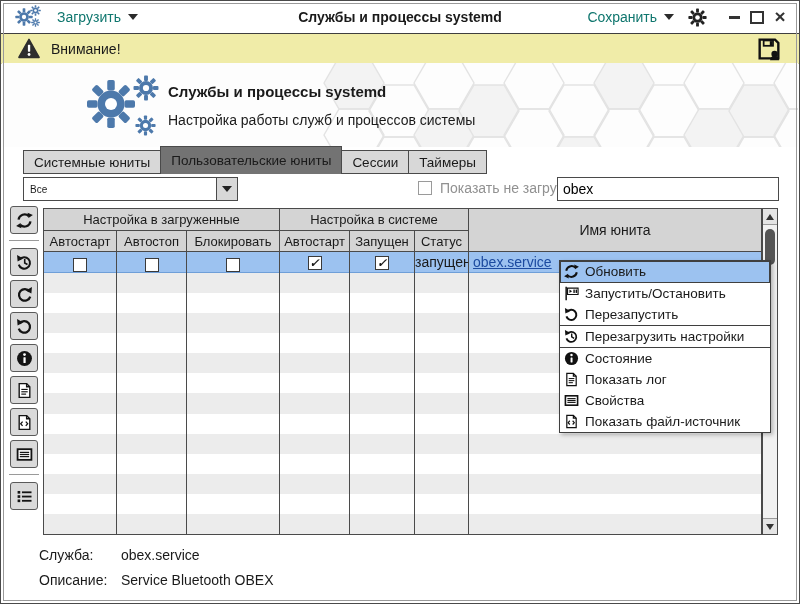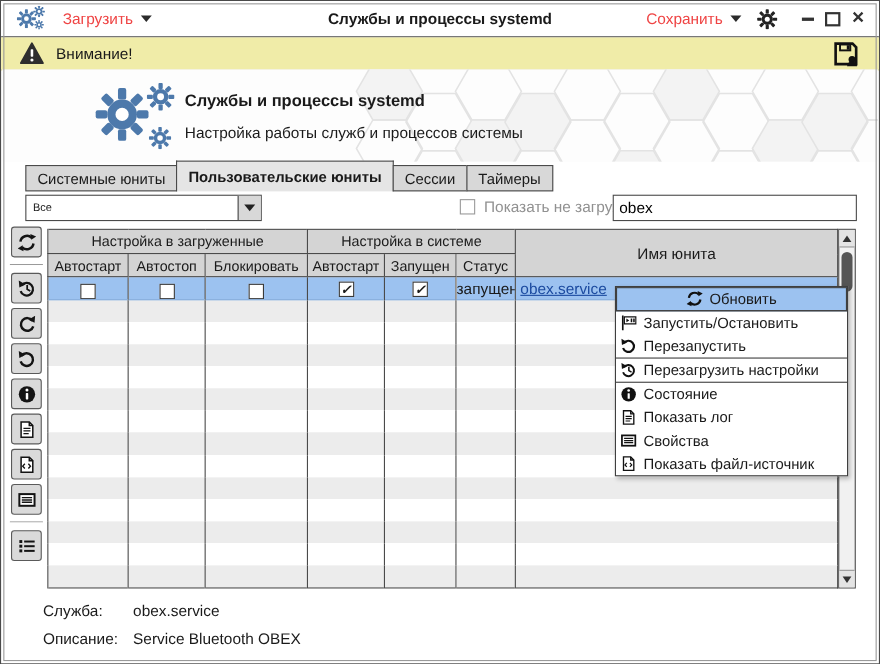--- a/index.html
+++ b/index.html
@@ -8,21 +8,21 @@
   .inner-frame{position:absolute;left:2px;right:2px;top:2px;bottom:2px;border:1px solid #9a9a9a;pointer-events:none;z-index:50;}
   .hidden-defs{position:absolute;width:0;height:0;overflow:hidden;}
 
   
   .titlebar{position:absolute;left:0;right:0;top:0;height:32px;background:#fff;border-bottom:1px solid #3f3f3f;display:flex;align-items:center;}
   .tb-left{display:flex;align-items:center;gap:14px;padding-left:14px;}
   .appicon{position:relative;width:28px;height:24px;color:#4d79ab;}
   .appicon .g1{position:absolute;left:0;top:3px;width:18px;height:18px;}
   .appicon .g2{position:absolute;left:15px;top:0;width:11px;height:11px;}
   .appicon .g3{position:absolute;left:16px;top:13px;width:9px;height:9px;}
-  .menu-btn{display:flex;align-items:center;gap:7px;background:none;border:none;font:14px "Liberation Sans",sans-serif;color:#ef4444;cursor:pointer;padding:0;}
+  .menu-btn{display:flex;align-items:center;gap:7px;background:none;border:none;font:14px "Liberation Sans",sans-serif;color:#0f766e;cursor:pointer;padding:0;}
   .caret{width:0;height:0;border-left:5px solid transparent;border-right:5px solid transparent;border-top:6px solid #2b2b2b;display:inline-block;}
   .tb-title{position:absolute;left:50%;transform:translateX(-50%);font-size:14px;font-weight:700;white-space:nowrap;}
   .tb-right{position:absolute;right:12px;display:flex;align-items:center;gap:14px;}
   .gear-sm{width:19px;height:19px;color:#222;cursor:pointer;display:block;}
   .winbtns{display:flex;align-items:center;gap:9px;margin-left:6px;}
   .wb{width:14px;height:14px;display:inline-flex;align-items:center;justify-content:center;cursor:pointer;}
   .wb-min{width:11px;height:3px;background:#333;display:block;}
   .wb-max{width:10px;height:9px;border:2px solid #333;display:block;}
   .wb-close{font-size:19px;font-weight:700;color:#333;line-height:14px;}
   .wb-close::before{content:"×";}
@@ -39,21 +39,21 @@
   .logo{position:absolute;left:84px;top:12px;width:76px;height:66px;color:#4d79ab;}
   .logo .g1{position:absolute;left:0;top:4px;width:50px;height:50px;}
   .logo .g2{position:absolute;left:47px;top:0;width:26px;height:26px;}
   .logo .g3{position:absolute;left:49px;top:40px;width:21px;height:21px;}
   .hero-title{position:absolute;left:166px;top:20px;font-size:15px;font-weight:700;}
   .hero-sub{position:absolute;left:166px;top:49px;font-size:14px;}
 
   
   .tabs{position:absolute;left:22px;top:145px;height:28px;display:flex;align-items:flex-end;z-index:2;}
   .tab{box-sizing:border-box;height:24px;background:#d8d8d8;border:1px solid #4a4a4a;padding:0 10px;display:flex;align-items:center;font-size:13.5px;cursor:pointer;margin-right:-1px;}
-  .tab.active{height:28px;background:#e5e5e5;border-bottom:none;font-weight:700;}
+  .tab.active{height:28px;background:#737373;border-bottom:none;font-weight:400;}
   
   .filterrow{position:absolute;left:0;right:0;top:174px;height:28px;}
   .combo{position:absolute;left:22px;top:2px;width:215px;height:24px;border:1px solid #4a4a4a;background:#fff;box-sizing:border-box;display:flex;align-items:center;cursor:pointer;}
   .combo-val{flex:1;padding-left:6px;font-size:10px;}
   .combo-btn{width:20px;height:100%;background:#d8d8d8;border-left:1px solid #4a4a4a;display:flex;align-items:center;justify-content:center;}
   .combo-btn i{width:0;height:0;border-left:5px solid transparent;border-right:5px solid transparent;border-top:6px solid #222;}
   .cbgroup{position:absolute;top:5px;display:flex;align-items:center;gap:8px;font-size:14px;cursor:pointer;}
   .cb-box{width:14px;height:14px;border:1px solid #3a3a3a;background:#fff;box-sizing:border-box;display:inline-flex;align-items:center;justify-content:center;font-size:12px;font-weight:700;line-height:1;}
   .cb1{left:247px;}
   .cb2{left:417px;color:#919191;cursor:default;}
@@ -82,21 +82,21 @@
   .vs-up{top:0;border-bottom:1px solid #9a9a9a;}
   .vs-dn{bottom:0;border-top:1px solid #9a9a9a;}
   .vs-up i{width:0;height:0;border-left:4px solid transparent;border-right:4px solid transparent;border-bottom:6px solid #333;}
   .vs-dn i{width:0;height:0;border-left:4px solid transparent;border-right:4px solid transparent;border-top:6px solid #333;}
   .vs-thumb{position:absolute;left:2px;top:20px;width:10px;height:36px;background:#555;border-radius:5px;cursor:grab;}
 
   
   .ctxmenu{position:absolute;left:558px;top:259px;width:210px;background:#fff;border:1px solid #3f3f3f;box-shadow:2px 2px 4px rgba(0,0,0,.25);z-index:20;}
   .mi{height:21px;display:flex;align-items:center;gap:6px;padding:0 4px;font-size:13.5px;cursor:pointer;white-space:nowrap;}
   .mi svg{width:15px;height:15px;flex:0 0 15px;color:#111;}
-  .mi.hl{background:#9cc2f0;outline:1px solid #3f3f3f;outline-offset:-1px;justify-content:center;}
+  .mi.hl{background:#9cc2f0;outline:1px solid #3f3f3f;outline-offset:-1px;}
   .mi.sep{border-bottom:1px solid #3f3f3f;}
 
   
   .foot-label{position:absolute;left:38px;font-size:14px;}
   .foot-val{position:absolute;left:120px;font-size:14px;}
   .fr1{top:546px;} .fr2{top:571px;}
 </style>
 </head>
 <body>
 

